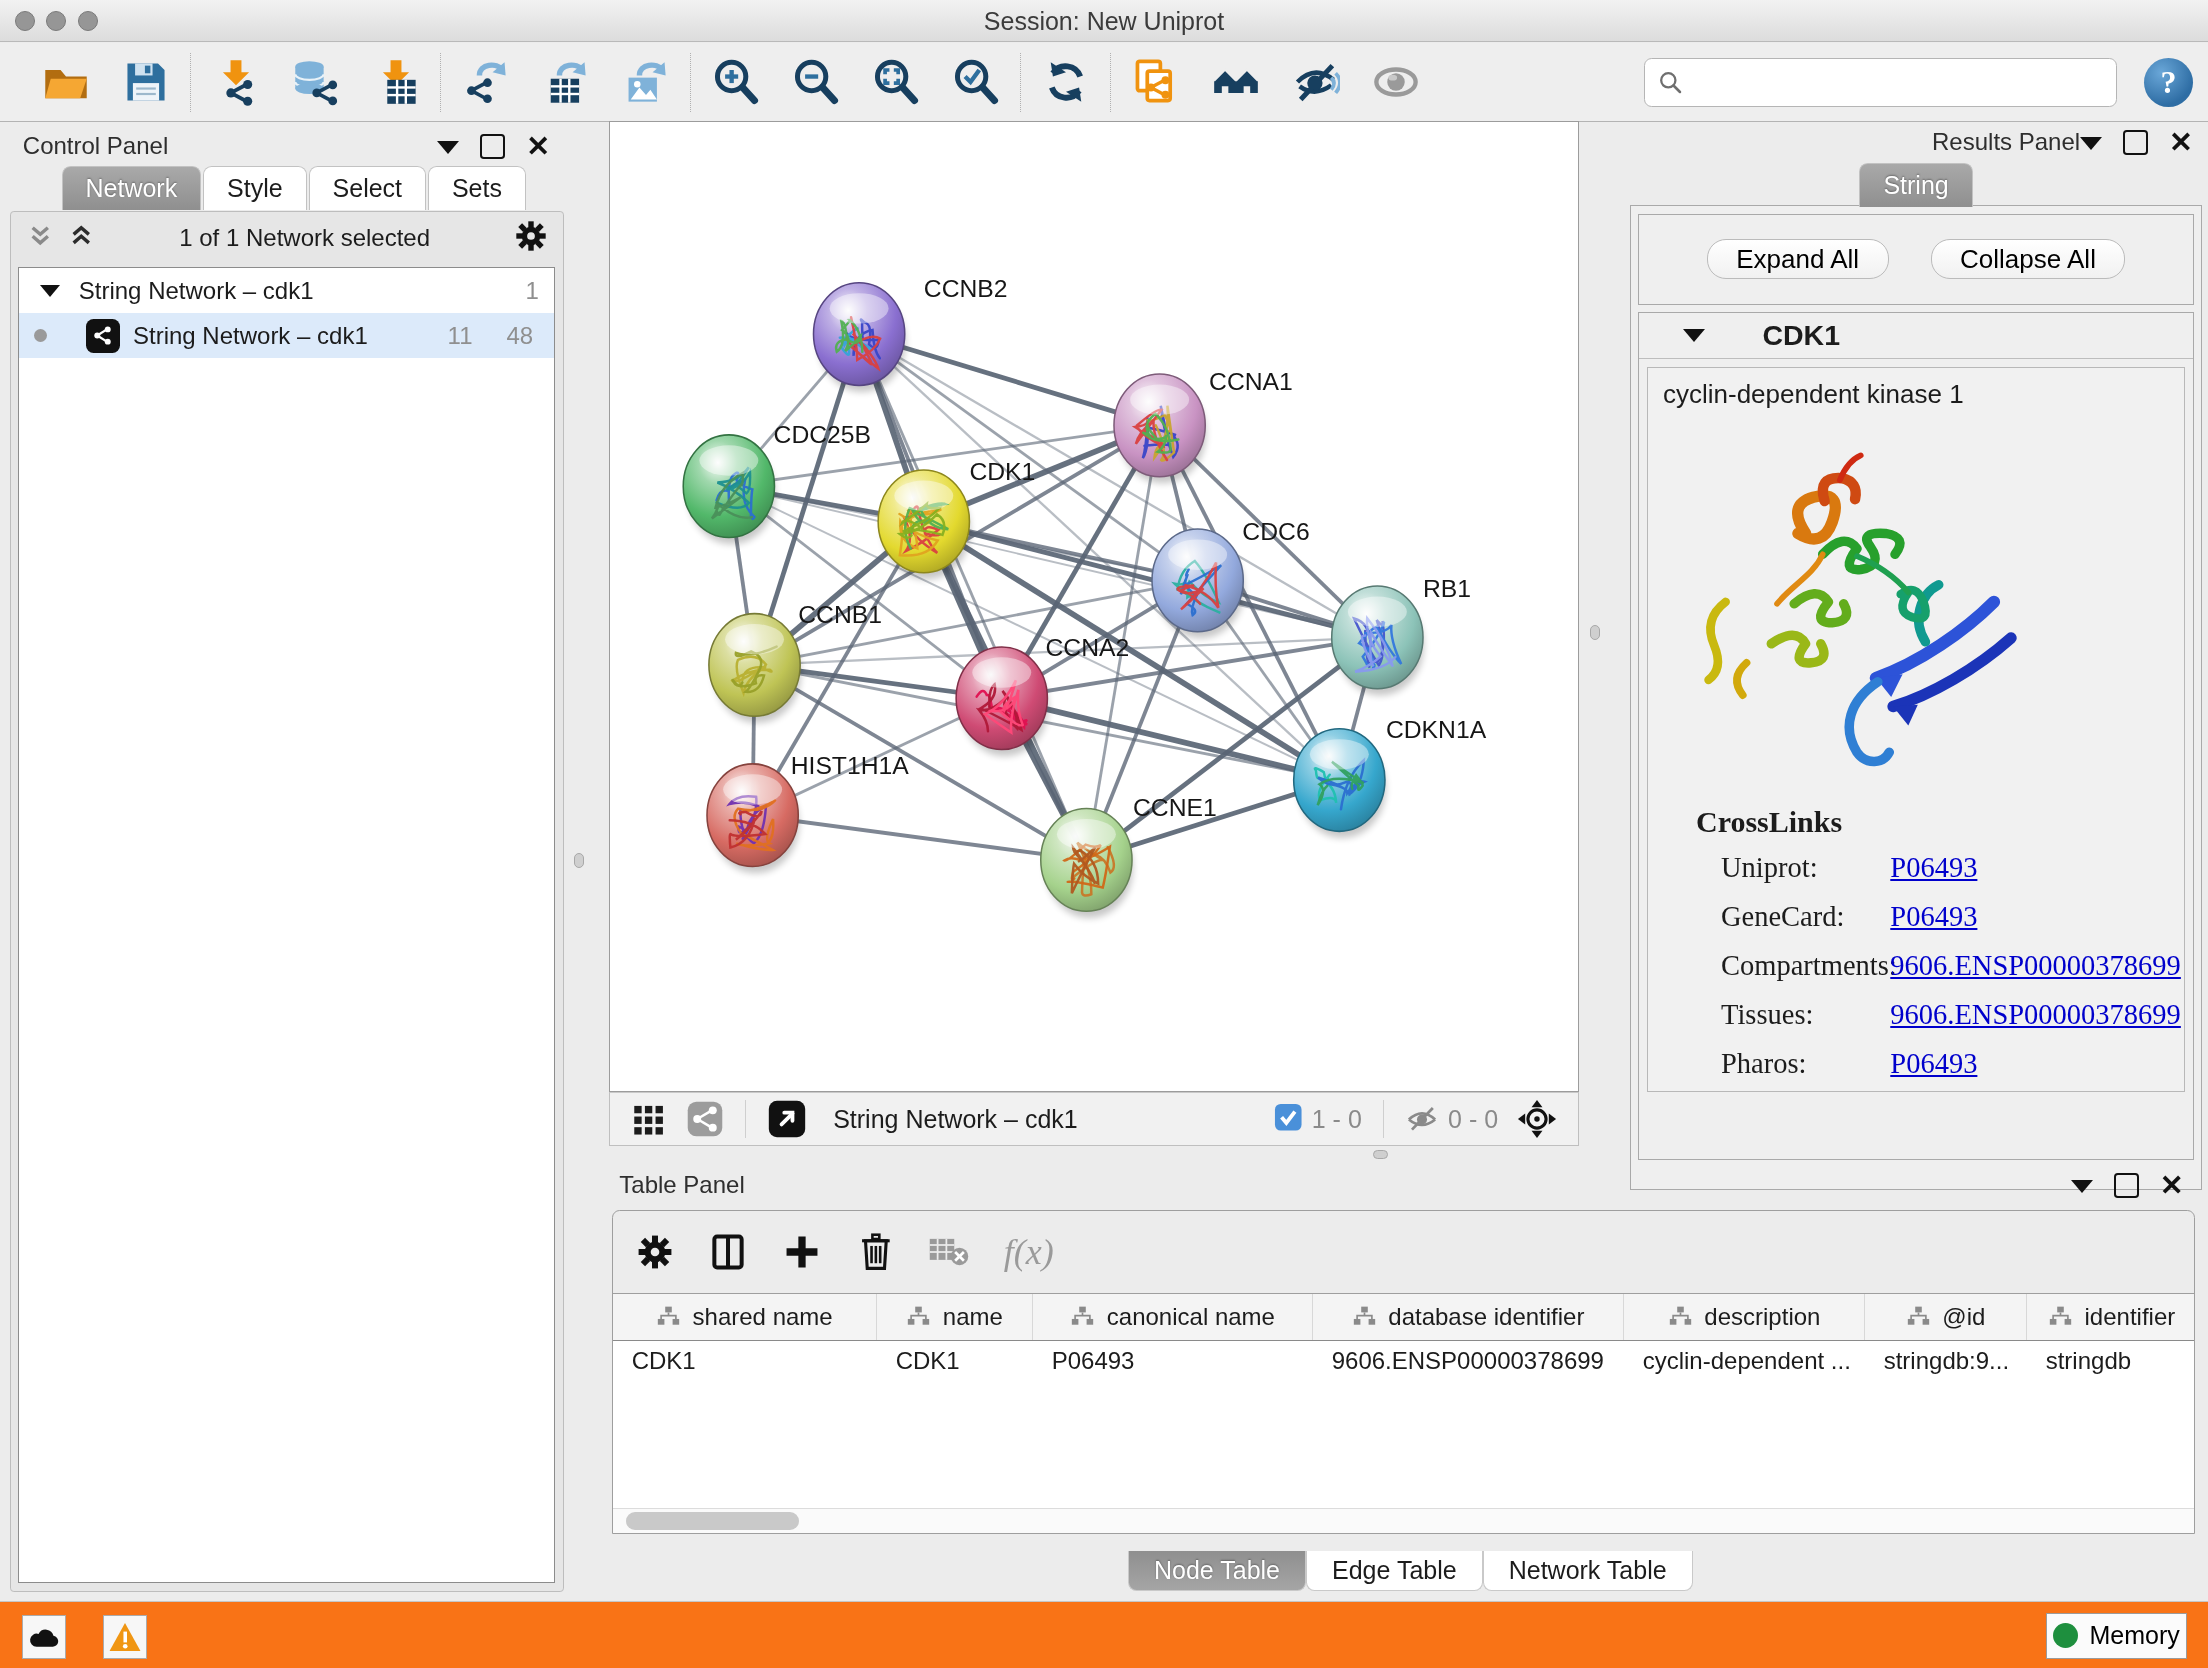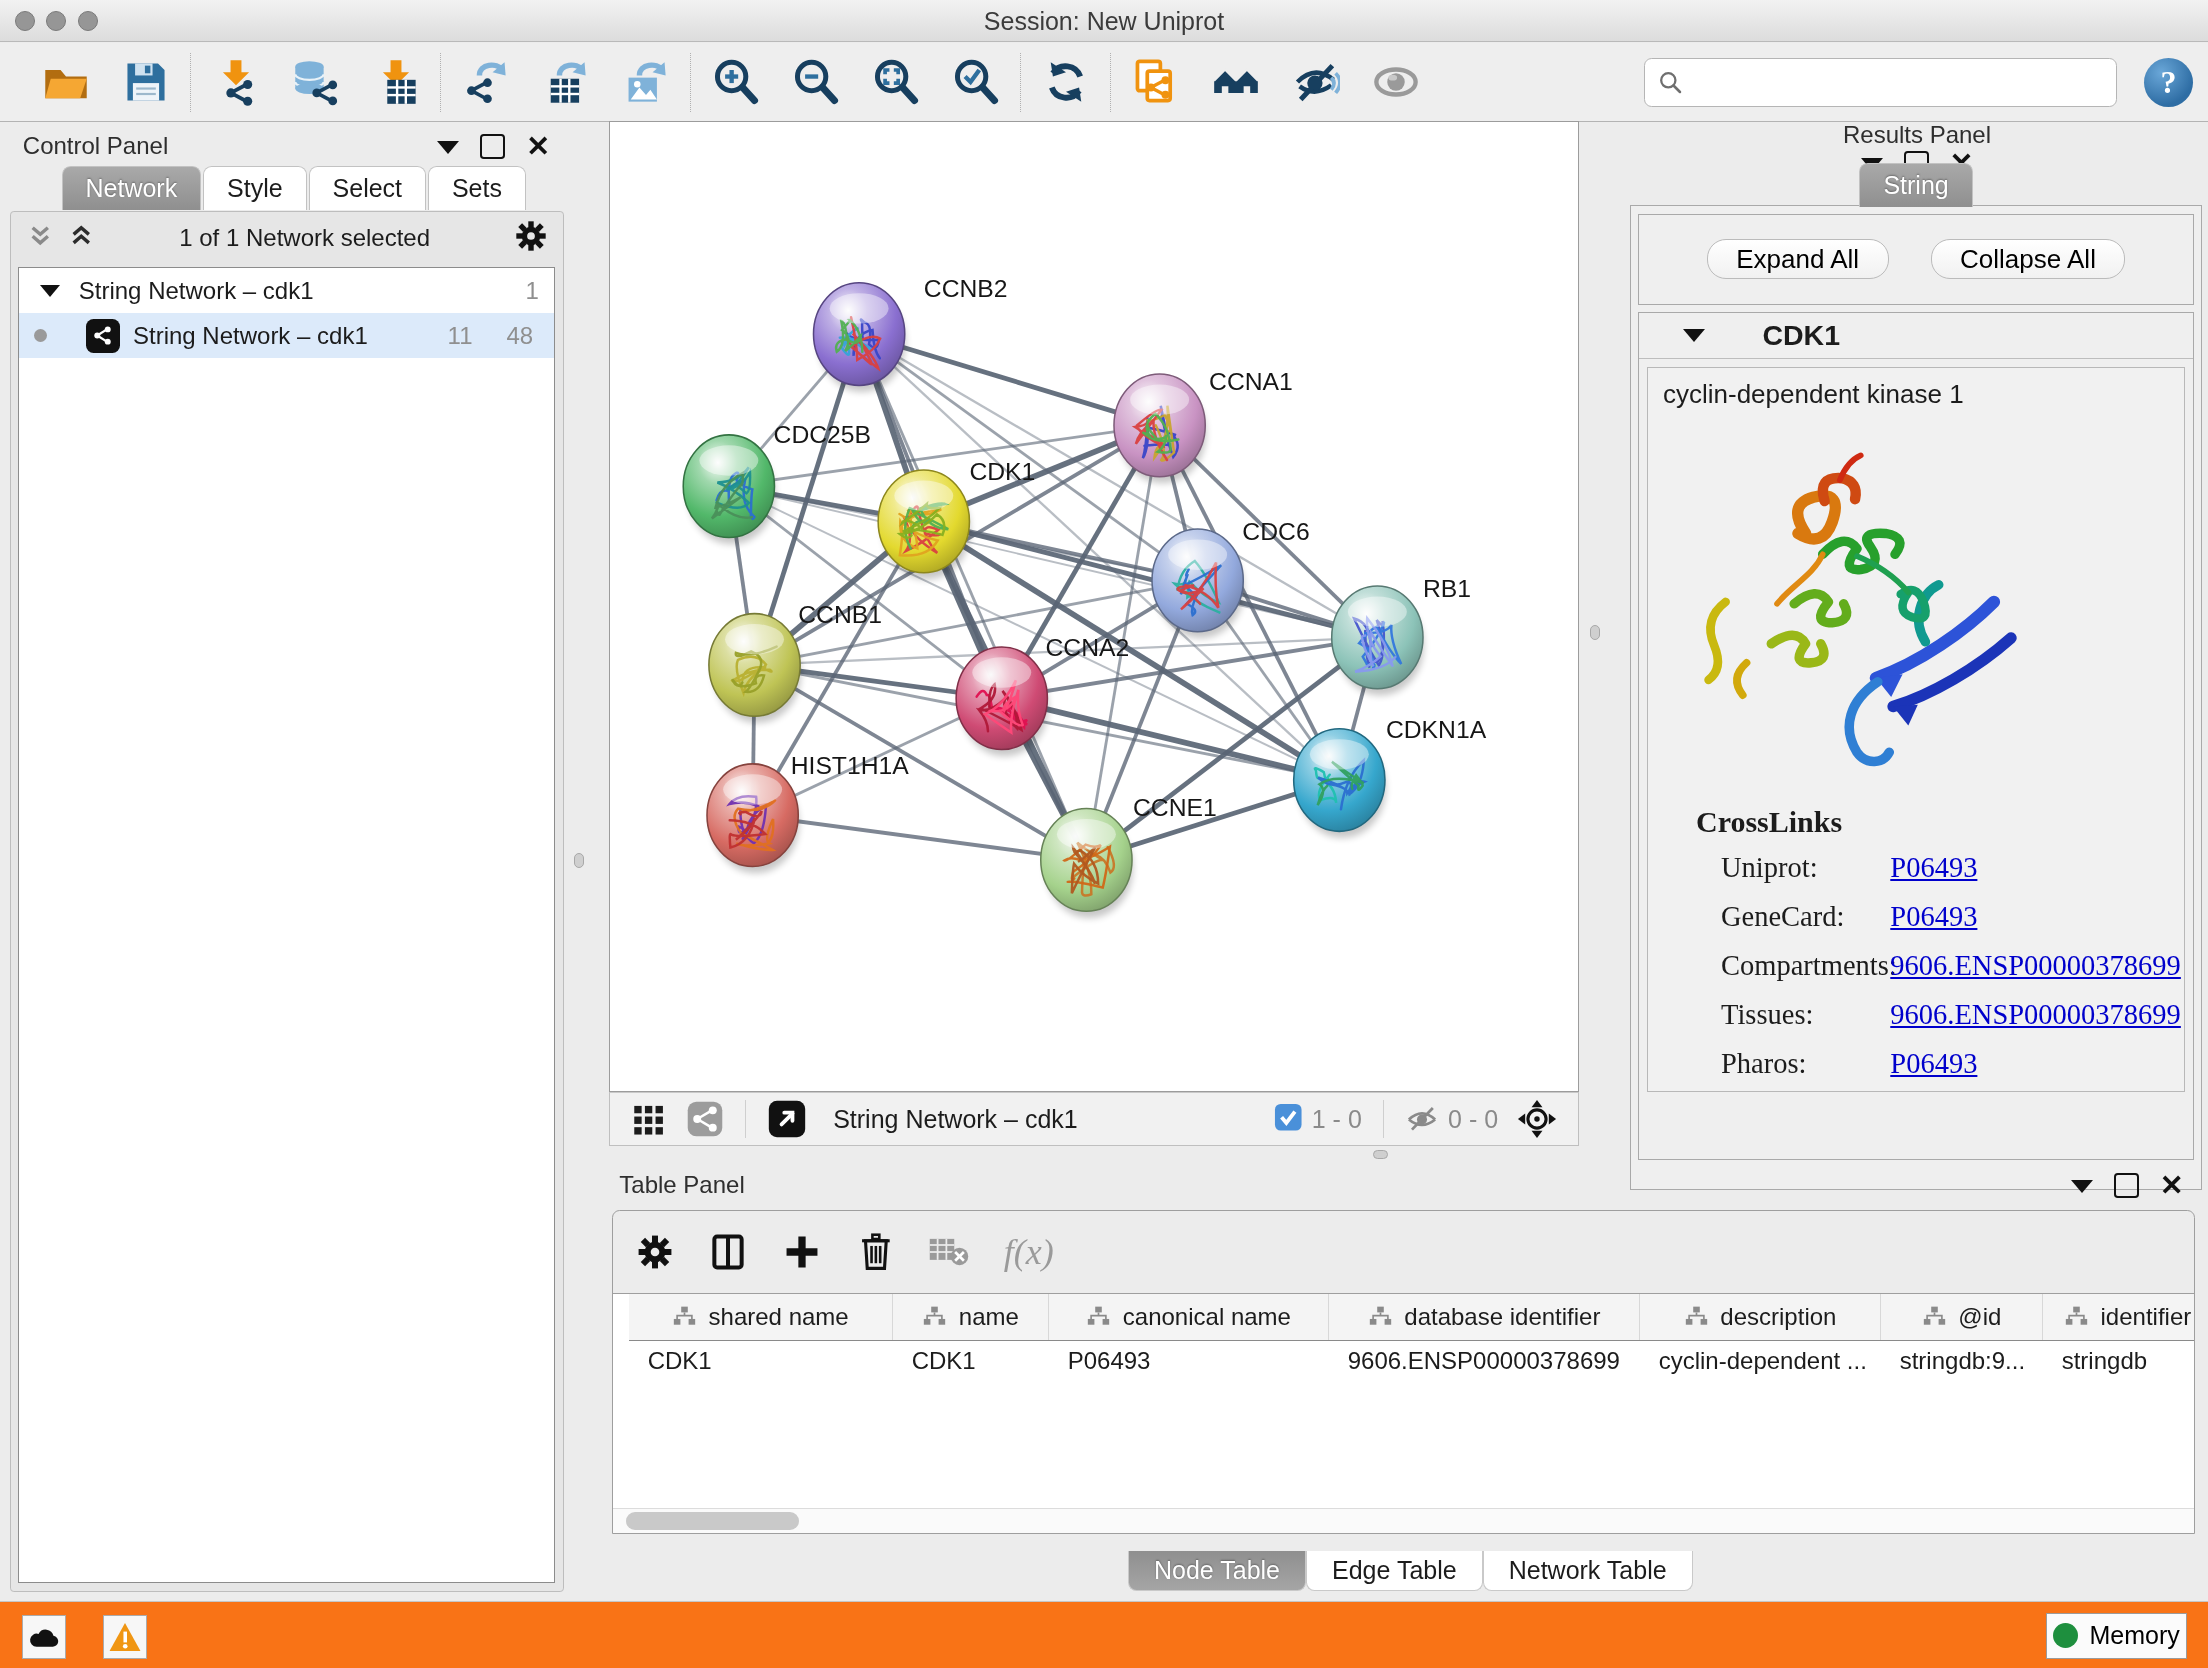--- a/index.html
+++ b/index.html
@@ -76,21 +76,21 @@
   .nt-right { margin-left:auto; display:flex; align-items:center; gap:9.5px; }
   .nt-count { font-size:25px; color:#8a8a8a; }
   .splitter-h { position:absolute; left:563px; top:1146px; width:1634px; height:17px; display:flex;
     align-items:center; justify-content:center; }
   .knob { width:15px; height:9.5px; border-radius:5.7px; background:#cfcfcf; border:1px solid #a8a8a8; cursor:pointer; }
   .knob.v { width:9.5px; height:15px; }
   .splitter-l { position:absolute; left:574px; top:853px; } .splitter-r { position:absolute; left:1590px; top:625px; }
 
   
   .results-panel { position:absolute; left:1626px; top:121px; width:582px; height:1480px; }
-  .rp-head { height:42px; display:flex; align-items:center; justify-content:flex-start; padding:0 15px;flex-direction:column; }
+  .rp-head { height:42px; display:flex; align-items:center; justify-content:flex-end; padding:14px 15px; }
   .rp-tab-row { display:flex; justify-content:center; position:relative; z-index:2; }
   .rp-box { position:absolute; left:3.8px; right:5.7px; top:84px; height:985px; background:#efefef;
     border:1px solid #a9a9a9; }
   .rp-buttons { margin:7.6px; height:91px; border:1px solid #a9a9a9; display:flex; align-items:center;
     justify-content:center; gap:42px; background:#efefef; }
   .rp-btn { height:40px; padding:0 28.5px; font-size:26px; background:linear-gradient(#ffffff,#f1f1f1);
     border:1px solid #bbbbbb; border-radius:19px; cursor:pointer; }
   .rp-section { margin:0 7.6px 7.6px 7.6px; border:1px solid #a9a9a9; height:848px; background:#efefef; }
   .rp-sec-head { height:46px; display:flex; align-items:center; border-bottom:1px solid #bdbdbd; padding-left:44px; gap:57px; }
   .rp-gene { font-weight:bold; font-size:28.5px; }
@@ -104,21 +104,21 @@
   .cl-val { color:#0000cc; text-decoration:underline; cursor:pointer; margin-left:13.3px; }
 
   
   .table-panel { position:absolute; left:606px; top:1163px; width:1591px; height:428px; }
   .tp-head { height:44px; display:flex; align-items:center; justify-content:space-between; padding:0 13.3px; }
   .tp-box { position:absolute; left:5.7px; top:47px; right:1.9px; height:324px; background:#ececec;
     border:1px solid #9e9e9e; border-radius:7.6px 7.6px 0 0; display:flex; flex-direction:column; }
   .tp-toolbar { height:82px; display:flex; align-items:center; gap:34px; padding-left:23px; }
   .tp-tbtn { border:none; background:none; cursor:pointer; padding:0; display:flex; align-items:center; }
   .fx { font-family:"Liberation Serif",serif; font-style:italic; font-size:36px; color:#9a9a9a; }
-  .grid-table { flex:1; background:#ffffff; border-top:1px solid #9e9e9e; overflow:hidden; position:relative;padding-left:16px; }
+  .grid-table { flex:1; background:#ffffff; border-top:1px solid #9e9e9e; overflow:hidden; position:relative; }
   table.data { border-collapse:collapse; table-layout:fixed; width:1584px; }
   table.data th { background:#f4f4f4; font-weight:normal; font-size:24px; height:46px;
     border-right:1px solid #d8d8d8; border-bottom:1.9px solid #8a8a8a; }
   table.data th .hcell { display:flex; align-items:center; justify-content:center; gap:11.4px; }
   table.data td { font-size:24px; height:42px; padding-left:19px; white-space:nowrap; overflow:hidden; }
   .hscroll { position:absolute; bottom:0; left:0; right:0; height:25px; background:#fafafa; border-top:1px solid #dcdcdc; }
   .hthumb { position:absolute; left:13.3px; top:2.9px; width:173px; height:18px; border-radius:9.5px; background:#c9c9c9; cursor:pointer; }
   .tp-tabs { position:absolute; left:522px; top:388px; display:flex; }
   .tp-tab { height:40px; padding:8px 25px; font-size:25px; background:#ffffff; border:1px solid #c9c9c9;
     border-top:none; border-radius:0 0 8.6px 8.6px; display:flex; align-items:center; cursor:pointer; }

